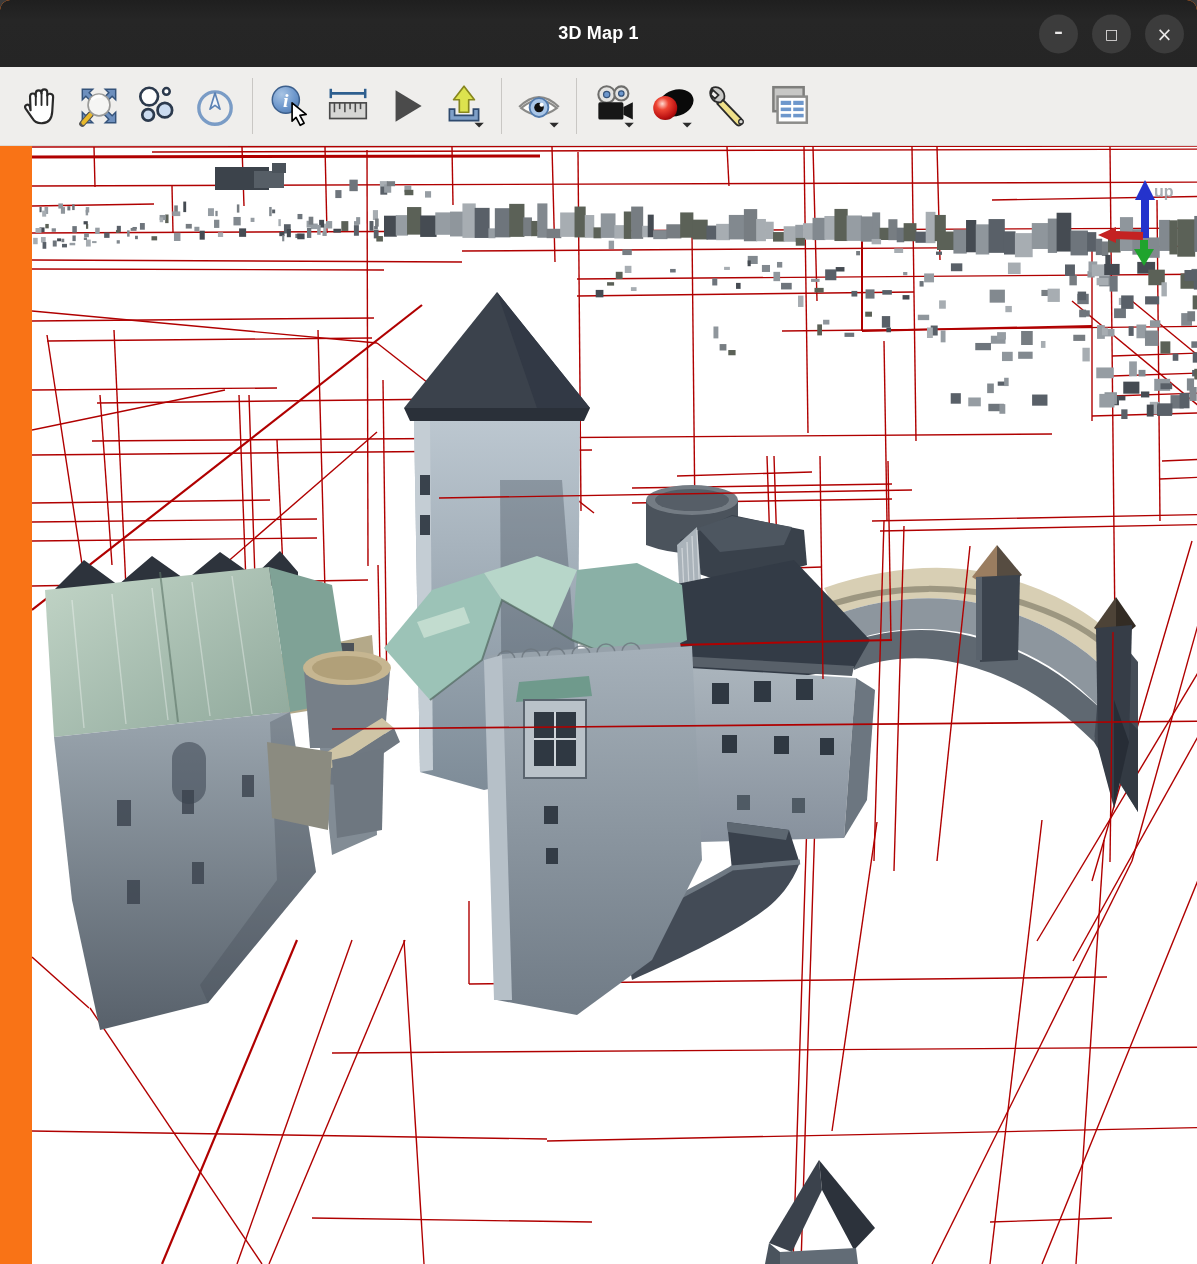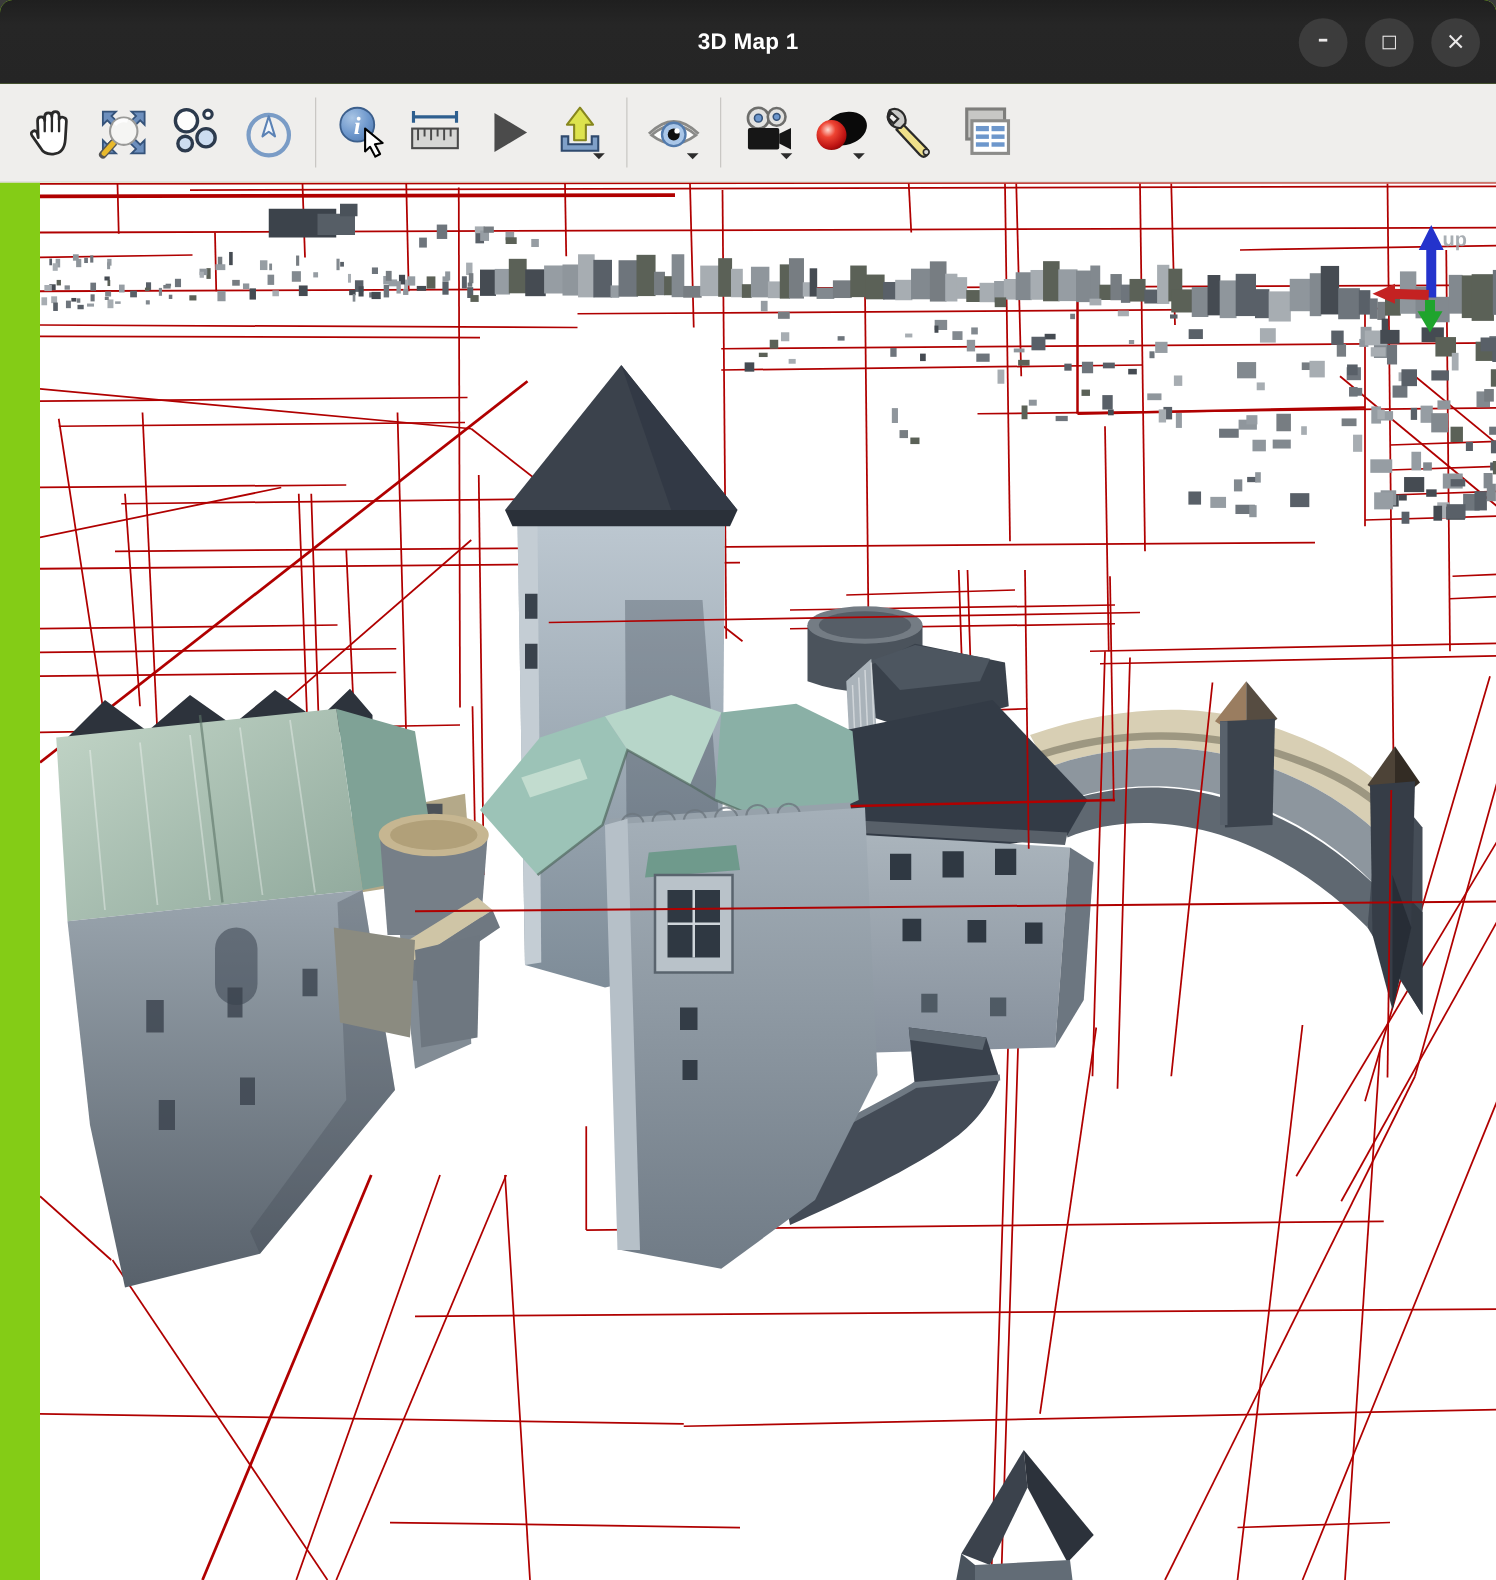--- a/index.html
+++ b/index.html
@@ -1,19 +1,19 @@
 <!DOCTYPE html>
 <html><head>
 <meta charset="utf-8">
 <style>
   html,body{margin:0;padding:0;background:#3a3a3a;}
   .app{
     width:1197px;height:1264px;position:relative;overflow:hidden;
     font-family:"Liberation Sans","DejaVu Sans",sans-serif;
-    border-radius:10px 10px 0 0;background:#84cc16;
+    border-radius:10px 10px 0 0;background:#f97316;
   }
   
   .titlebar{
     height:67px;background:linear-gradient(#1f1f1f,#262626 30%,#252525);
     position:relative;display:flex;align-items:center;justify-content:center;
     border-radius:10px 10px 0 0;
   }
   .titlebar .title{
     color:#ffffff;font-size:18px;font-weight:bold;letter-spacing:.2px;
   }

